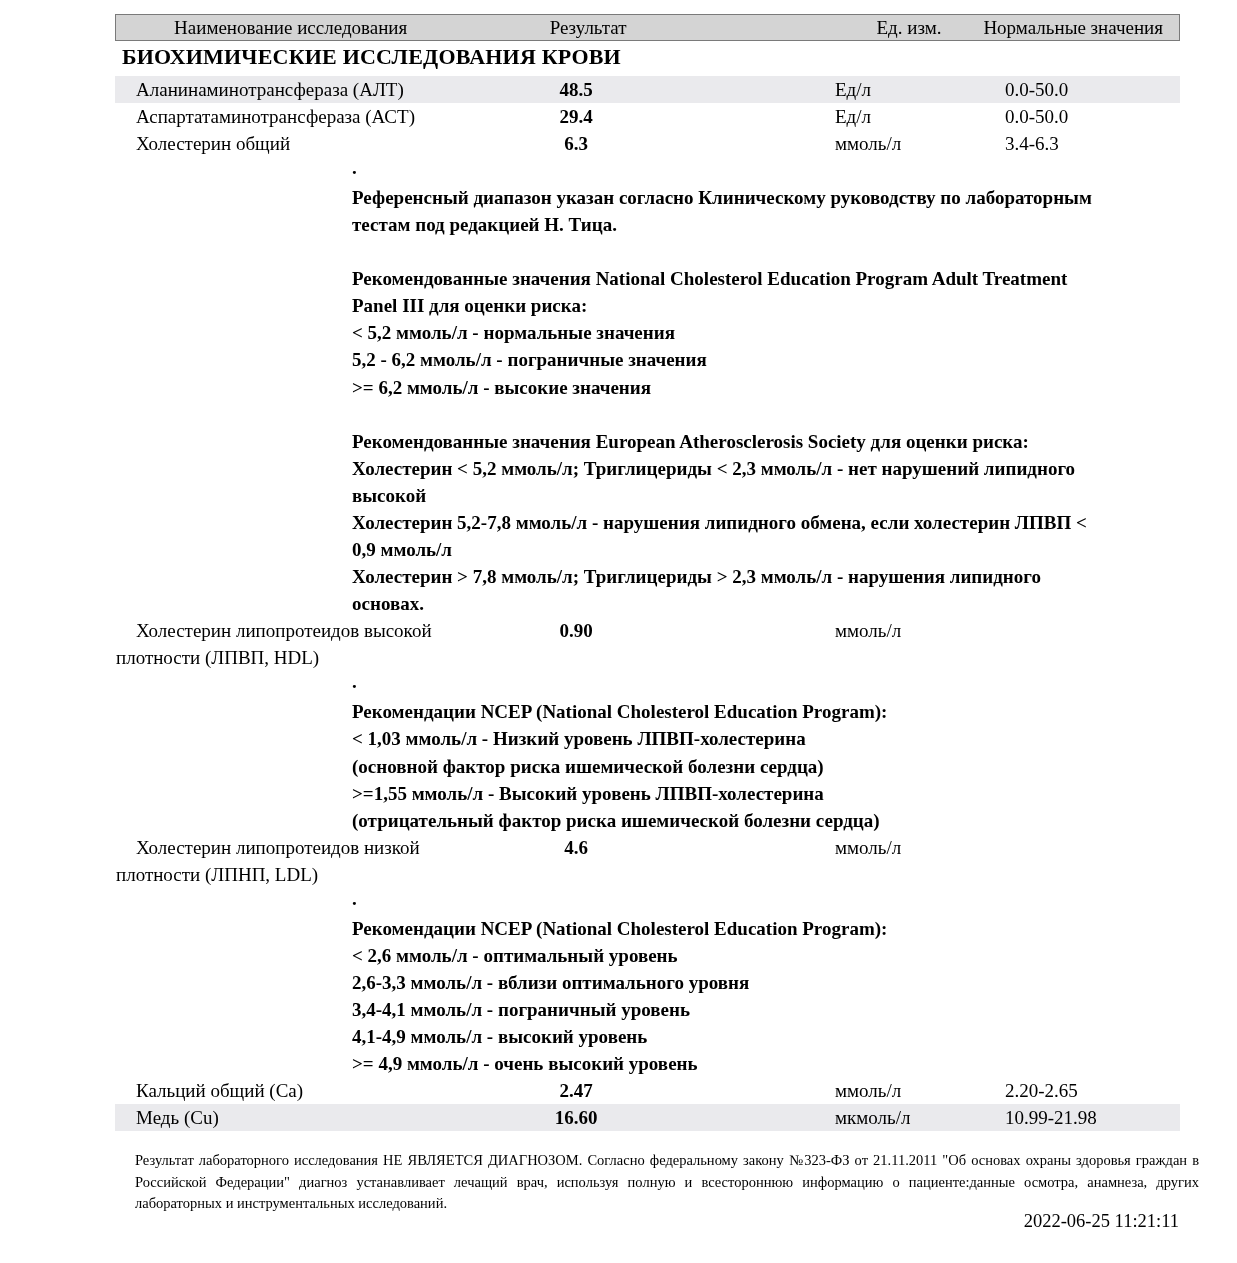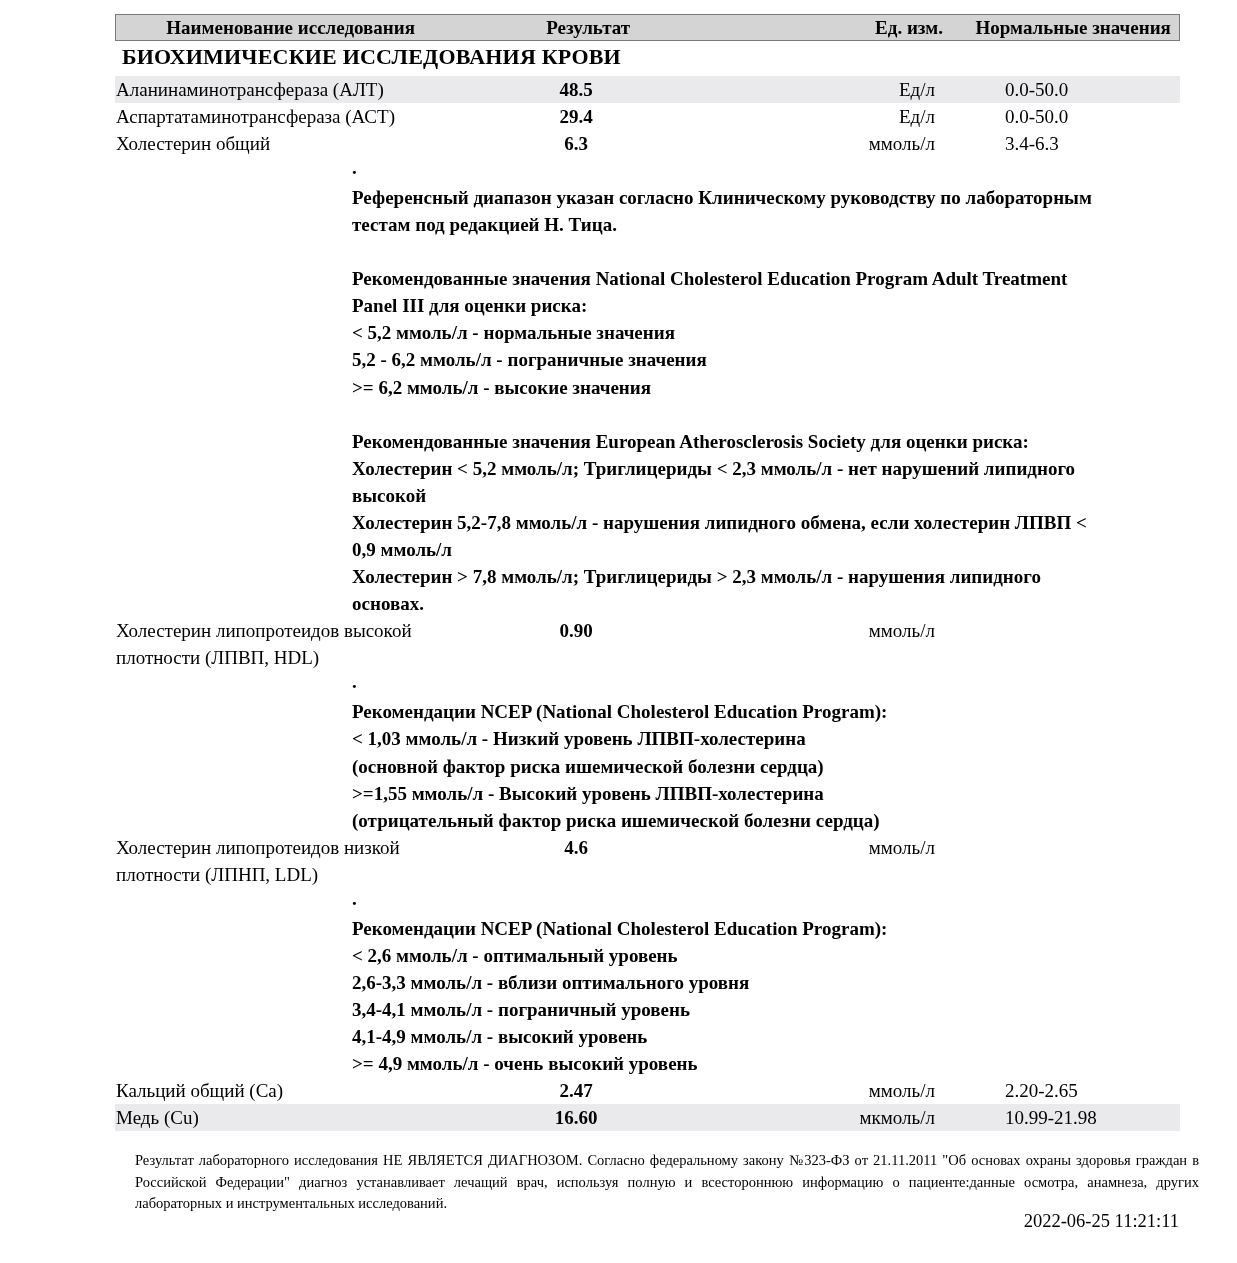--- a/index.html
+++ b/index.html
@@ -5,39 +5,39 @@
   html, body { margin: 0; padding: 0; background: #ffffff; }
   body {
     width: 1237px; height: 1263px; position: relative; overflow: hidden;
     font-family: "Liberation Serif", "DejaVu Serif", serif;
     color: #000;
   }
   .page { position: absolute; left: 115px; top: 14px; width: 1065px; }
   .header {
     display: flex; height: 27px; align-items: center;
     background: #d4d4d4; border: 1px solid #7a7a7a; box-sizing: border-box;
-    font-weight: bold; font-size: 19px;
+    font-weight: normal; font-size: 19px;
   }
   .header div { text-align: center; }
   .c-name { width: 350px; }
   .c-res { width: 246px; }
   .c-gap { width: 140px; }
   .c-unit { width: 117px; }
   .c-norm { width: 212px; }
   .section-title {
     font-weight: bold; font-size: 22px; height: 35px; line-height: 31px;
     padding-left: 7px; letter-spacing: 0.2px;
   }
   .row { display: flex; font-size: 19px; line-height: 27px; }
   .row.shade { background: #eaeaed; }
   .row .name { width: 237px; flex: none; padding-left: 1px; white-space: nowrap; }
   .row .res { position: absolute; left: 436px; width: 50px; text-align: center; font-weight: bold; }
-  .row .unit { position: absolute; left: 720px; width: 100px; text-align: right; }
+  .row .unit { position: absolute; left: 720px; width: 100px; text-align: left; }
   .row .norm { position: absolute; left: 890px; width: 112px; text-align: left; }
-  .rowwrap { position: relative; }
+  .rowwrap { position: relative; padding-left: 20px; }
   .note {
     padding-left: 237px; font-weight: bold; font-size: 19px; line-height: 27.1px;
   }
   .note .line { min-height: 27px; }
   .note .dot { height: 27px; line-height: 22px; }
   .footer {
     position: absolute; left: 115px; top: 1150px; width: 1064px;
     font-size: 14.5px; line-height: 21.5px; text-align: justify; margin-left: 20px;
   }
   .timestamp {

